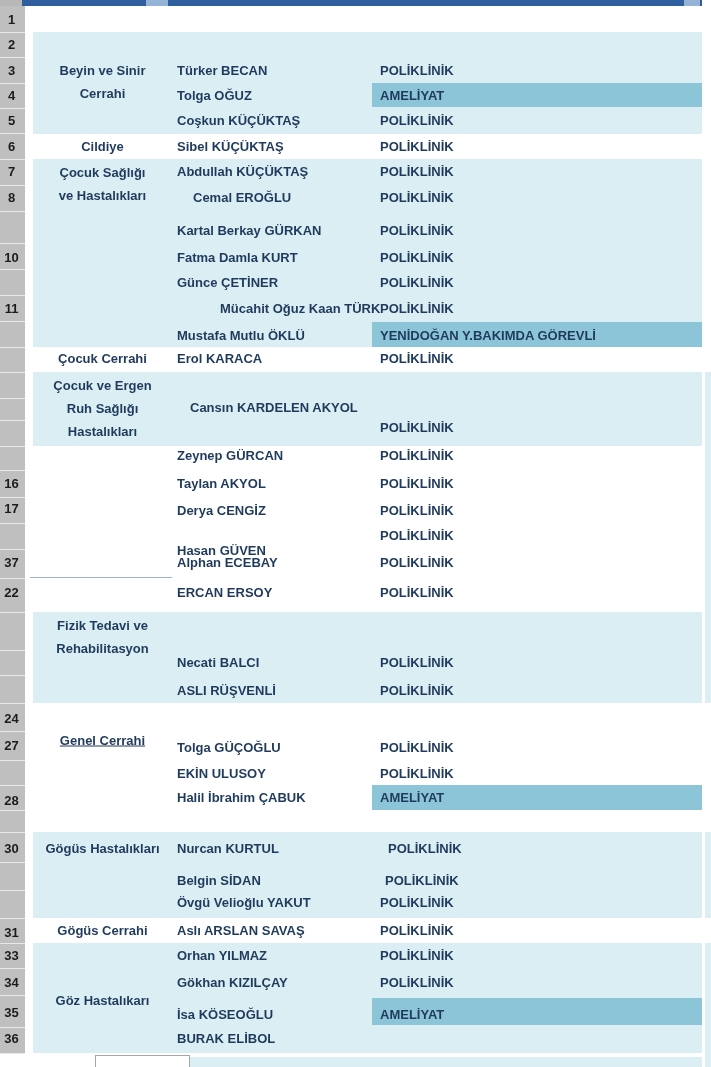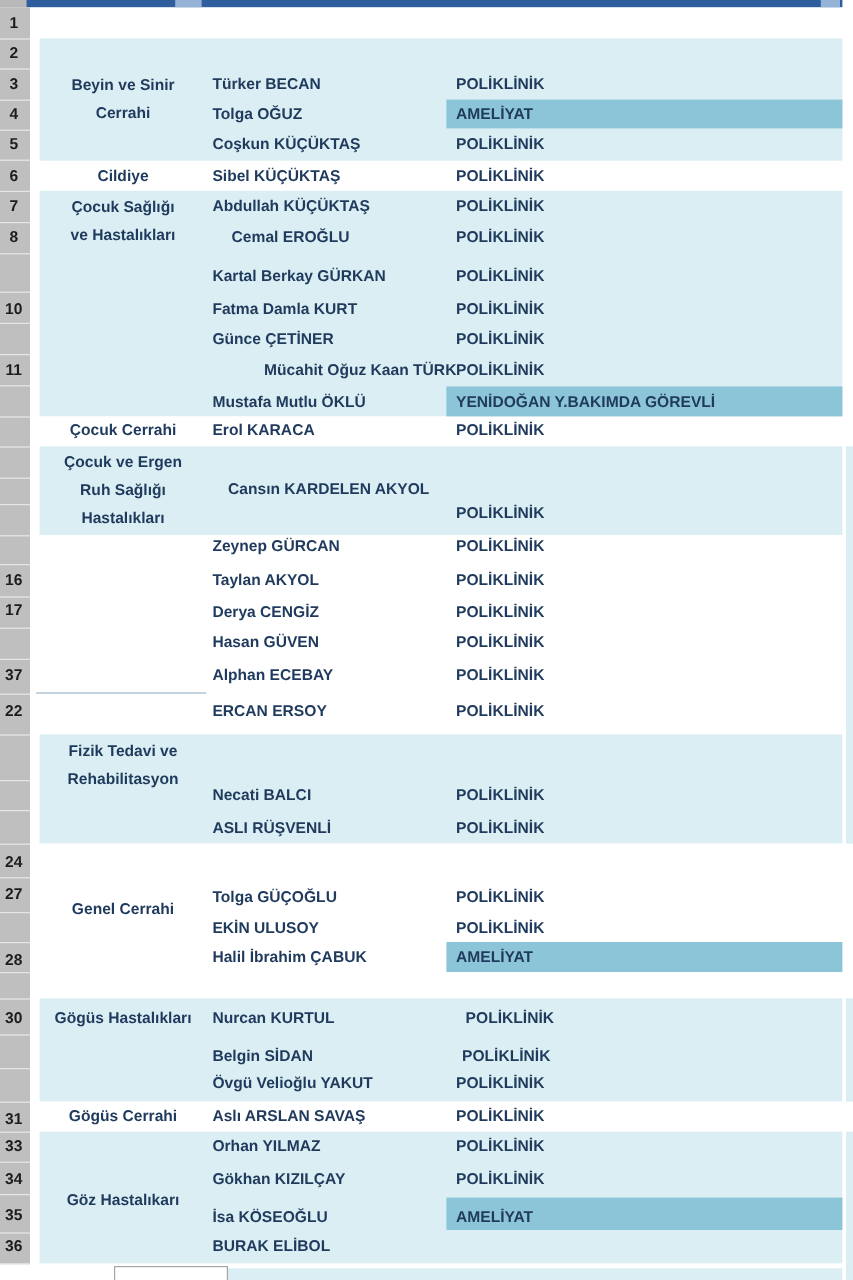--- a/index.html
+++ b/index.html
@@ -132,21 +132,21 @@
 Cerrahi</div>
       <div class="dept" style="top: 146px;">Cildiye</div>
       <div class="dept" style="top: 184px;">Çocuk Sağlığı
 ve Hastalıkları</div>
       <div class="dept" style="top: 358px;">Çocuk Cerrahi</div>
       <div class="dept" style="top: 408px;">Çocuk ve Ergen
 Ruh Sağlığı
 Hastalıkları</div>
       <div class="dept" style="top: 637px;">Fizik Tedavi ve
 Rehabilitasyon</div>
-      <div class="dept" style="top: 757px;">Genel Cerrahi</div>
+      <div class="dept" style="top: 740px; text-decoration: underline;">Genel Cerrahi</div>
       <div class="dept" style="top: 848px;">Gögüs Hastalıkları</div>
       <div class="dept" style="top: 930px;">Gögüs Cerrahi</div>
       <div class="dept" style="top: 1000px;">Göz Hastalıkarı</div>
     </div>
   <div id="rows-layer">
       <div class="namecell" style="left: 177px; top: 70px;">Türker BECAN</div>
       <div class="statuscell" style="left: 380px; top: 70px;">POLİKLİNİK</div>
       <div class="hl" style="top: 83px; height: 24px; background: rgb(140, 197, 216);"></div>
       <div class="namecell" style="left: 177px; top: 95px;">Tolga OĞUZ</div>
       <div class="statuscell" style="left: 380px; top: 95px;">AMELİYAT</div>
@@ -172,21 +172,21 @@
       <div class="namecell" style="left: 177px; top: 358px;">Erol KARACA</div>
       <div class="statuscell" style="left: 380px; top: 358px;">POLİKLİNİK</div>
       <div class="namecell" style="left: 190px; top: 407px;">Cansın KARDELEN AKYOL</div>
       <div class="statuscell" style="left: 380px; top: 427px;">POLİKLİNİK</div>
       <div class="namecell" style="left: 177px; top: 455px;">Zeynep GÜRCAN</div>
       <div class="statuscell" style="left: 380px; top: 455px;">POLİKLİNİK</div>
       <div class="namecell" style="left: 177px; top: 483px;">Taylan AKYOL</div>
       <div class="statuscell" style="left: 380px; top: 483px;">POLİKLİNİK</div>
       <div class="namecell" style="left: 177px; top: 510px;">Derya CENGİZ</div>
       <div class="statuscell" style="left: 380px; top: 510px;">POLİKLİNİK</div>
-      <div class="namecell" style="left: 177px; top: 535px;">Hasan GÜVEN</div>
+      <div class="namecell" style="left: 177px; top: 550px;">Hasan GÜVEN</div>
       <div class="statuscell" style="left: 380px; top: 535px;">POLİKLİNİK</div>
       <div class="namecell" style="left: 177px; top: 562px;">Alphan ECEBAY</div>
       <div class="statuscell" style="left: 380px; top: 562px;">POLİKLİNİK</div>
       <div class="namecell" style="left: 177px; top: 592px;">ERCAN ERSOY</div>
       <div class="statuscell" style="left: 380px; top: 592px;">POLİKLİNİK</div>
       <div class="namecell" style="left: 177px; top: 662px;">Necati BALCI</div>
       <div class="statuscell" style="left: 380px; top: 662px;">POLİKLİNİK</div>
       <div class="namecell" style="left: 177px; top: 690px;">ASLI RÜŞVENLİ</div>
       <div class="statuscell" style="left: 380px; top: 690px;">POLİKLİNİK</div>
       <div class="namecell" style="left: 177px; top: 747px;">Tolga GÜÇOĞLU</div>

